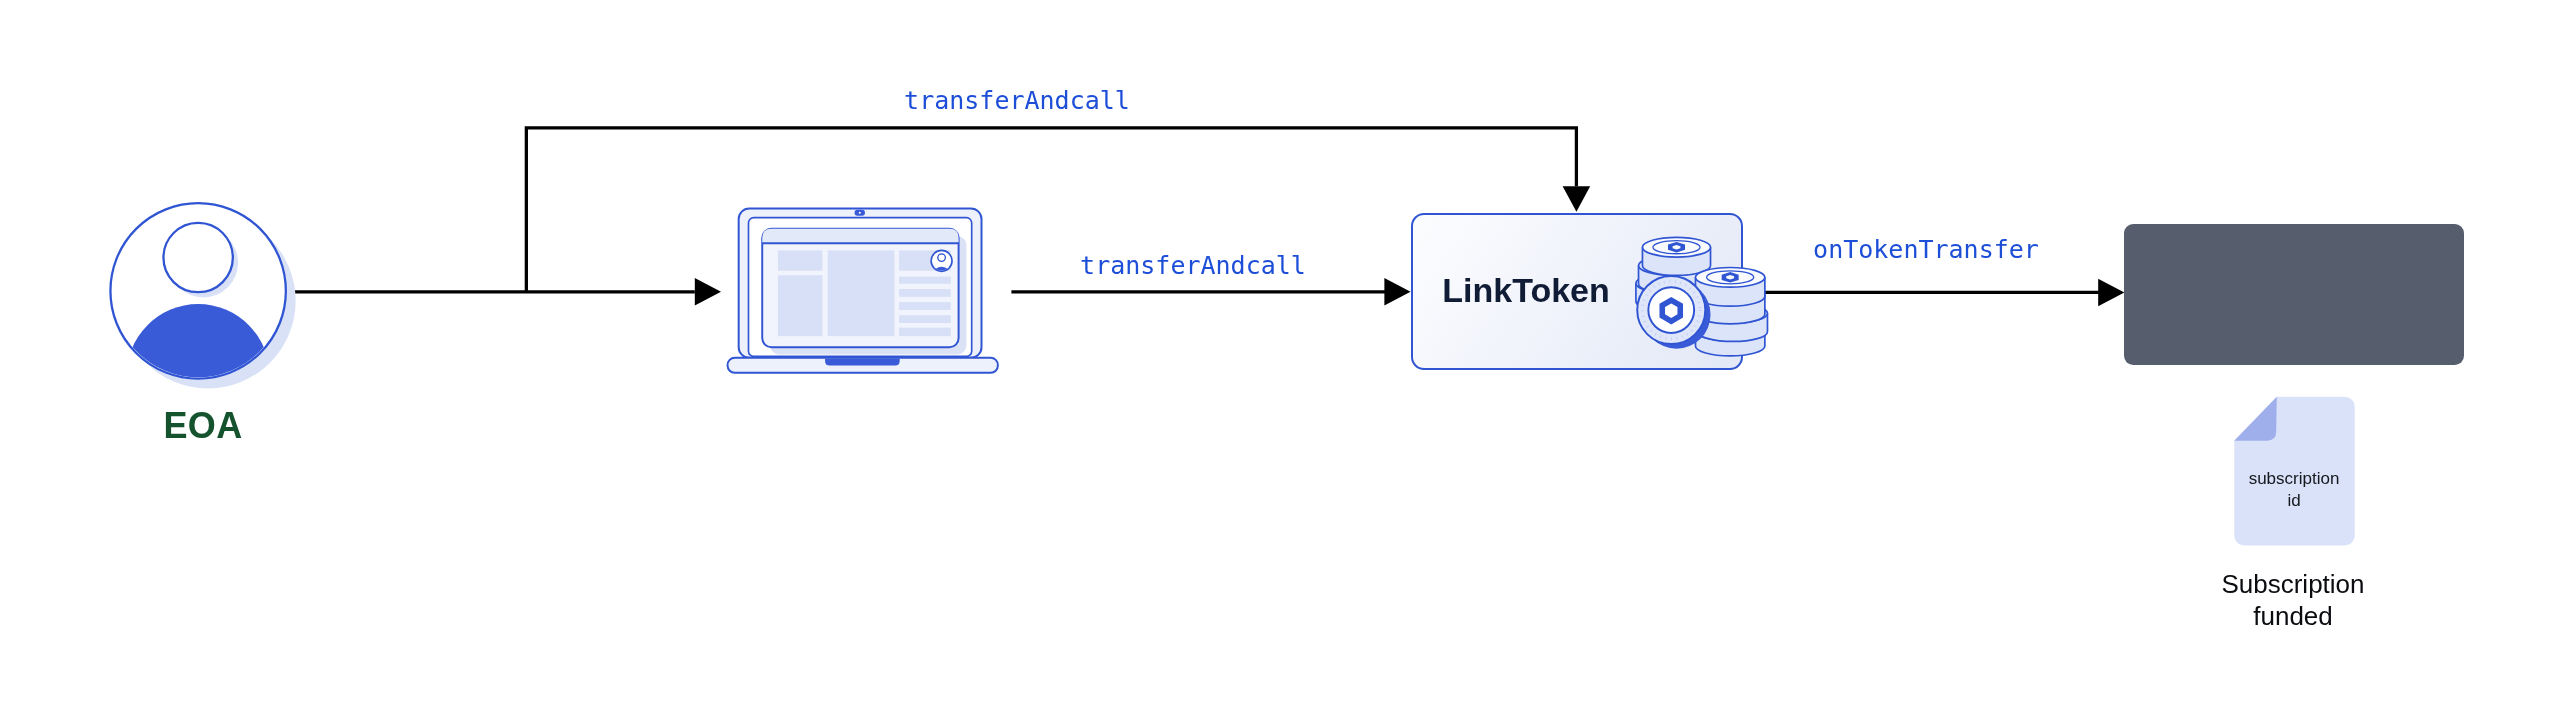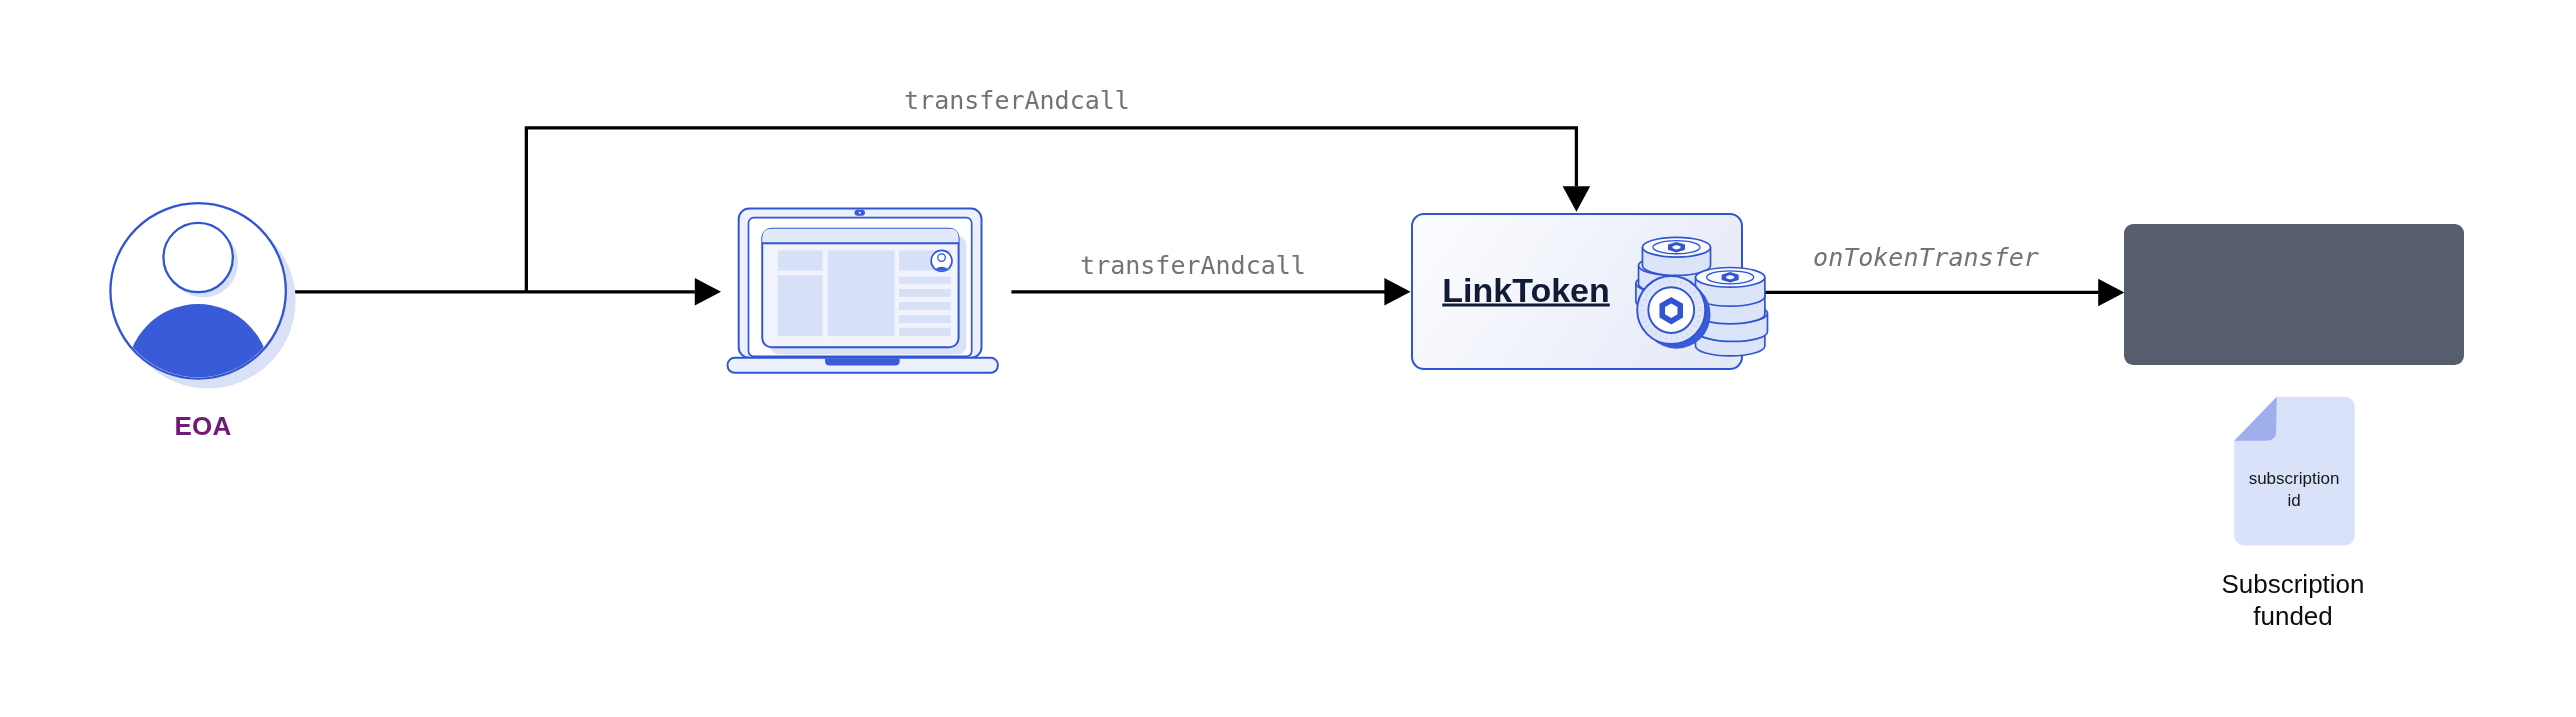--- a/index.html
+++ b/index.html
@@ -24,23 +24,23 @@
     background:linear-gradient(125deg,#fbfcfe 5%,#e4e9f7 95%);
   }
   #functionsrouter-box{
     left:2124px;top:224px;width:340px;height:141px;
     border-radius:9.2px;background:#565D6C;
   }
   
   .icon-layer{position:absolute;z-index:3;}
   
   .label{position:absolute;z-index:4;transform:translate(-50%,-50%);white-space:nowrap;text-align:center;}
-  .node-label{font-weight:bold;font-size:26px;color:#701a75;letter-spacing:0.3px;}
-  .mono-label{font-family:"DejaVu Sans Mono", monospace;font-size:25px;color:#737373;font-weight:normal;}
-  #linktoken-label{font-weight:bold;font-size:34px;color:#101C36;text-decoration:underline;}
+  .node-label{font-weight:bold;font-size:36px;color:#14532d;letter-spacing:0.3px;}
+  .mono-label{font-family:"DejaVu Sans Mono", monospace;font-size:25px;color:#1d4ed8;font-weight:normal;}
+  #linktoken-label{font-weight:bold;font-size:34px;color:#101C36;}
   #functionsrouter-label{font-weight:bold;font-size:33px;color:#ffffff;letter-spacing:0.3px;}
   #doc-text{font-size:17px;line-height:22px;color:#15181D;white-space:normal;width:131px;}
   #funded-caption{font-size:26px;line-height:32px;color:#0A0C10;white-space:normal;width:197px;}
 </style>
 </head>
 <body>
 
 <div id="canvas">
 
   <div id="linktoken-box" class="contract-box"></div>
@@ -157,21 +157,21 @@
   <div class="label node-label" style="left:203px;top:426px;">EOA</div>
 
 
   <div class="label" id="linktoken-label" style="left:1526px;top:290px;">LinkToken</div>
 
 
   <div class="label mono-label" style="left:1017px;top:100px;">transferAndcall</div>
 
   <div class="label mono-label" style="left:1193px;top:265px;">transferAndcall</div>
 
-  <div class="label mono-label" style="left:1926px;top:257px;font-style:italic;">onTokenTransfer</div>
+  <div class="label mono-label" style="left:1926px;top:249px;">onTokenTransfer</div>
 
   <div class="label" id="doc-text" style="left:2294px;top:490px;">
     <span>subscription</span><br>
     <span>id</span>
   </div>
 
   <div class="label" id="funded-caption" style="left:2293px;top:600px;">
     <span>Subscription</span><br>
     <span>funded</span>
   </div>

